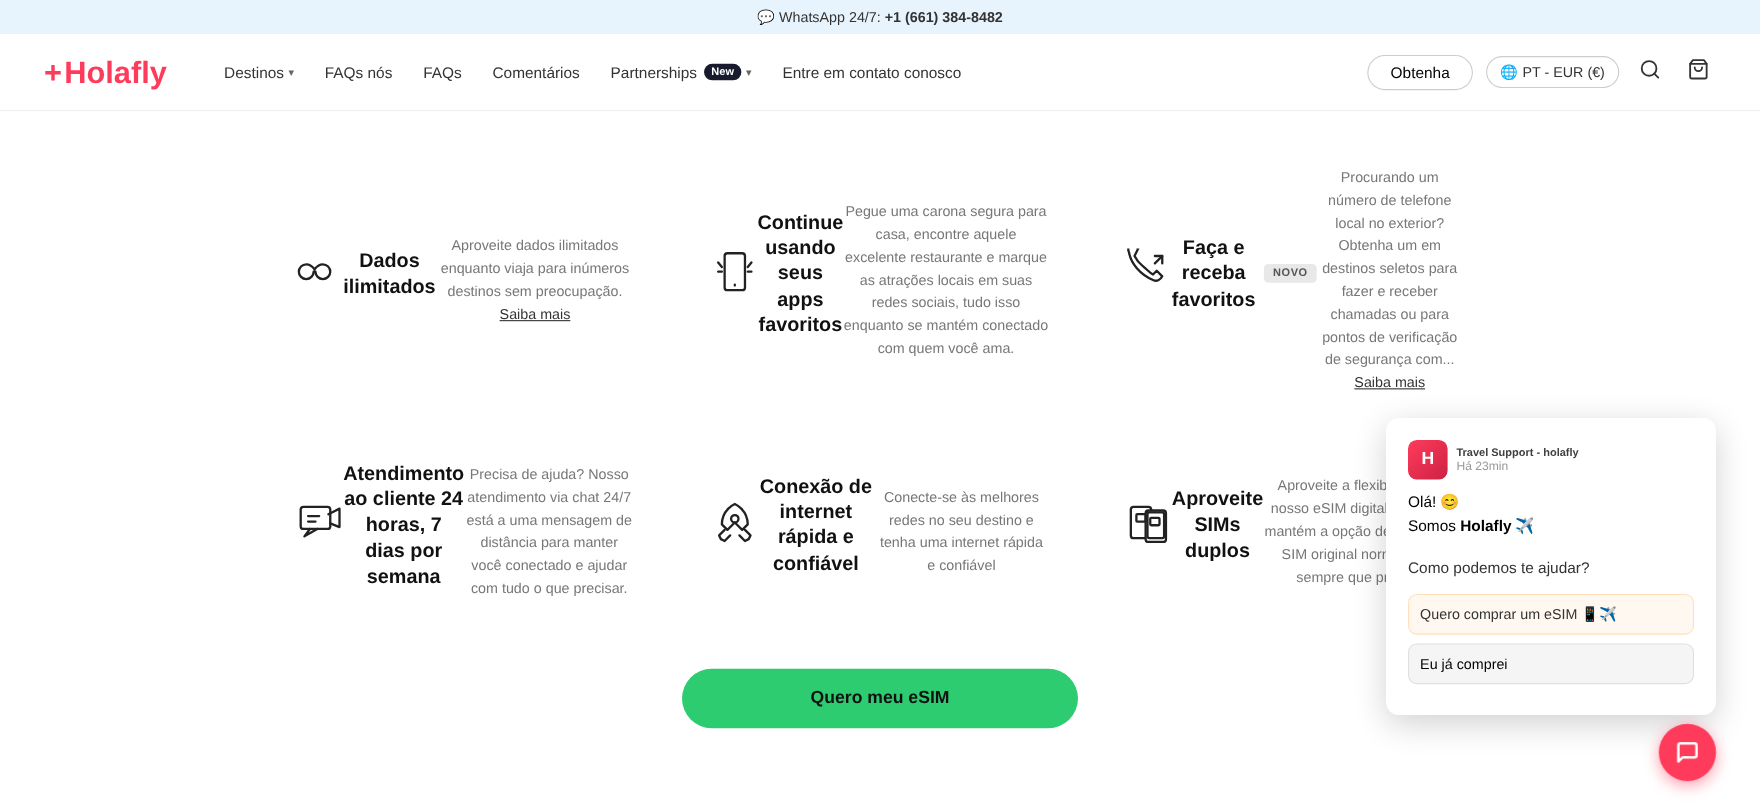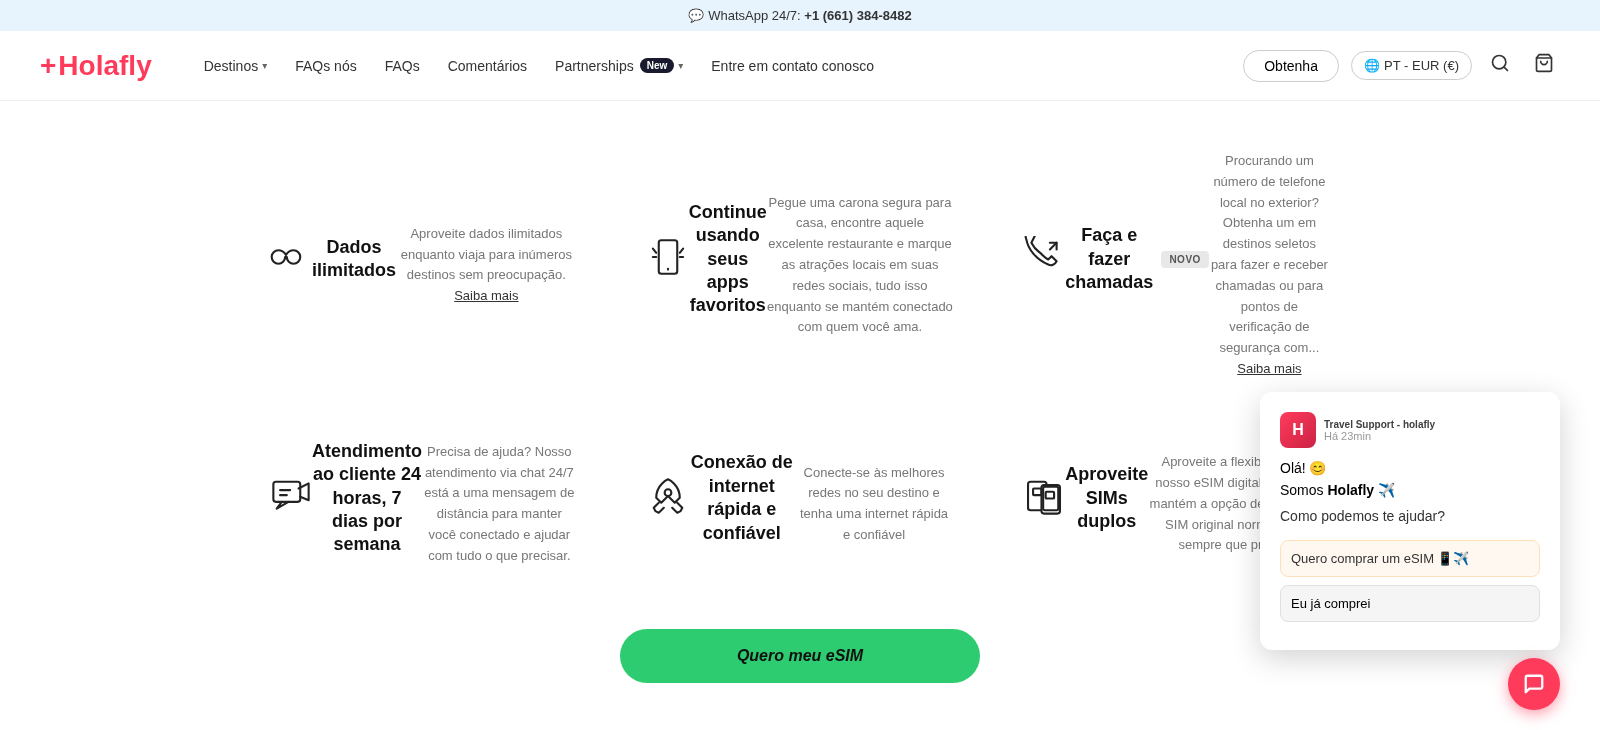--- a/index.html
+++ b/index.html
@@ -172,21 +172,20 @@
     .cta-btn {
       background: #2ecc71;
       color: #111;
       border: none;
       border-radius: 30px;
       padding: 18px 80px;
       font-size: 16px;
       font-weight: 600;
       cursor: pointer;
       width: 360px;
-      font-style: italic;
     }
 
     
     .chat-popup {
       position: fixed;
       right: 40px;
       bottom: 80px;
       width: 300px;
       background: #fff;
       border-radius: 12px;
@@ -194,21 +193,21 @@
       padding: 20px;
       z-index: 100;
     }
     .chat-ola {
       font-size: 14px;
       margin-bottom: 6px;
     }
     .chat-somos {
       font-size: 14px;
       font-weight: 400;
-      margin-bottom: 10px;
+      margin-bottom: 22px;
     }
     .chat-somos strong { font-weight: 700; }
     .chat-ajudar {
       font-size: 14px;
       color: #333;
       margin-bottom: 16px;
     }
     .chat-btn {
       display: block;
       width: 100%;
@@ -376,21 +375,21 @@
 
     <div class="feature-item">
       <div class="feature-icon">
         <svg class="svg-icon" viewBox="0 0 50 50" fill="none" stroke="#222" stroke-width="2.5" stroke-linecap="round" stroke-linejoin="round">
           <path d="M10 8c2 4 5 8 9 11s7 7 11 9l4-4 6 6c-2 4-6 6-10 4C16 28 6 16 4 4c-2-4 0-8 4-10l6 6-4 8z"></path>
           <polyline points="32,8 40,8 40,16"></polyline>
           <line x1="40" y1="8" x2="32" y2="16"></line>
         </svg>
       </div>
       <div class="feature-title">
-        <span>Faça e fazer chamadas</span>
+        <span>Faça e receba favoritos</span>
         <span class="novo-badge">NOVO</span>
       </div>
       <p class="feature-desc">
         <span>Procurando um número de telefone local no exterior? Obtenha um em destinos seletos para fazer e receber chamadas ou para pontos de verificação de segurança com...</span>
         <a class="saiba-mais">Saiba mais</a>
       </p>
     </div>
 
     <div class="feature-item">
       <div class="feature-icon">

